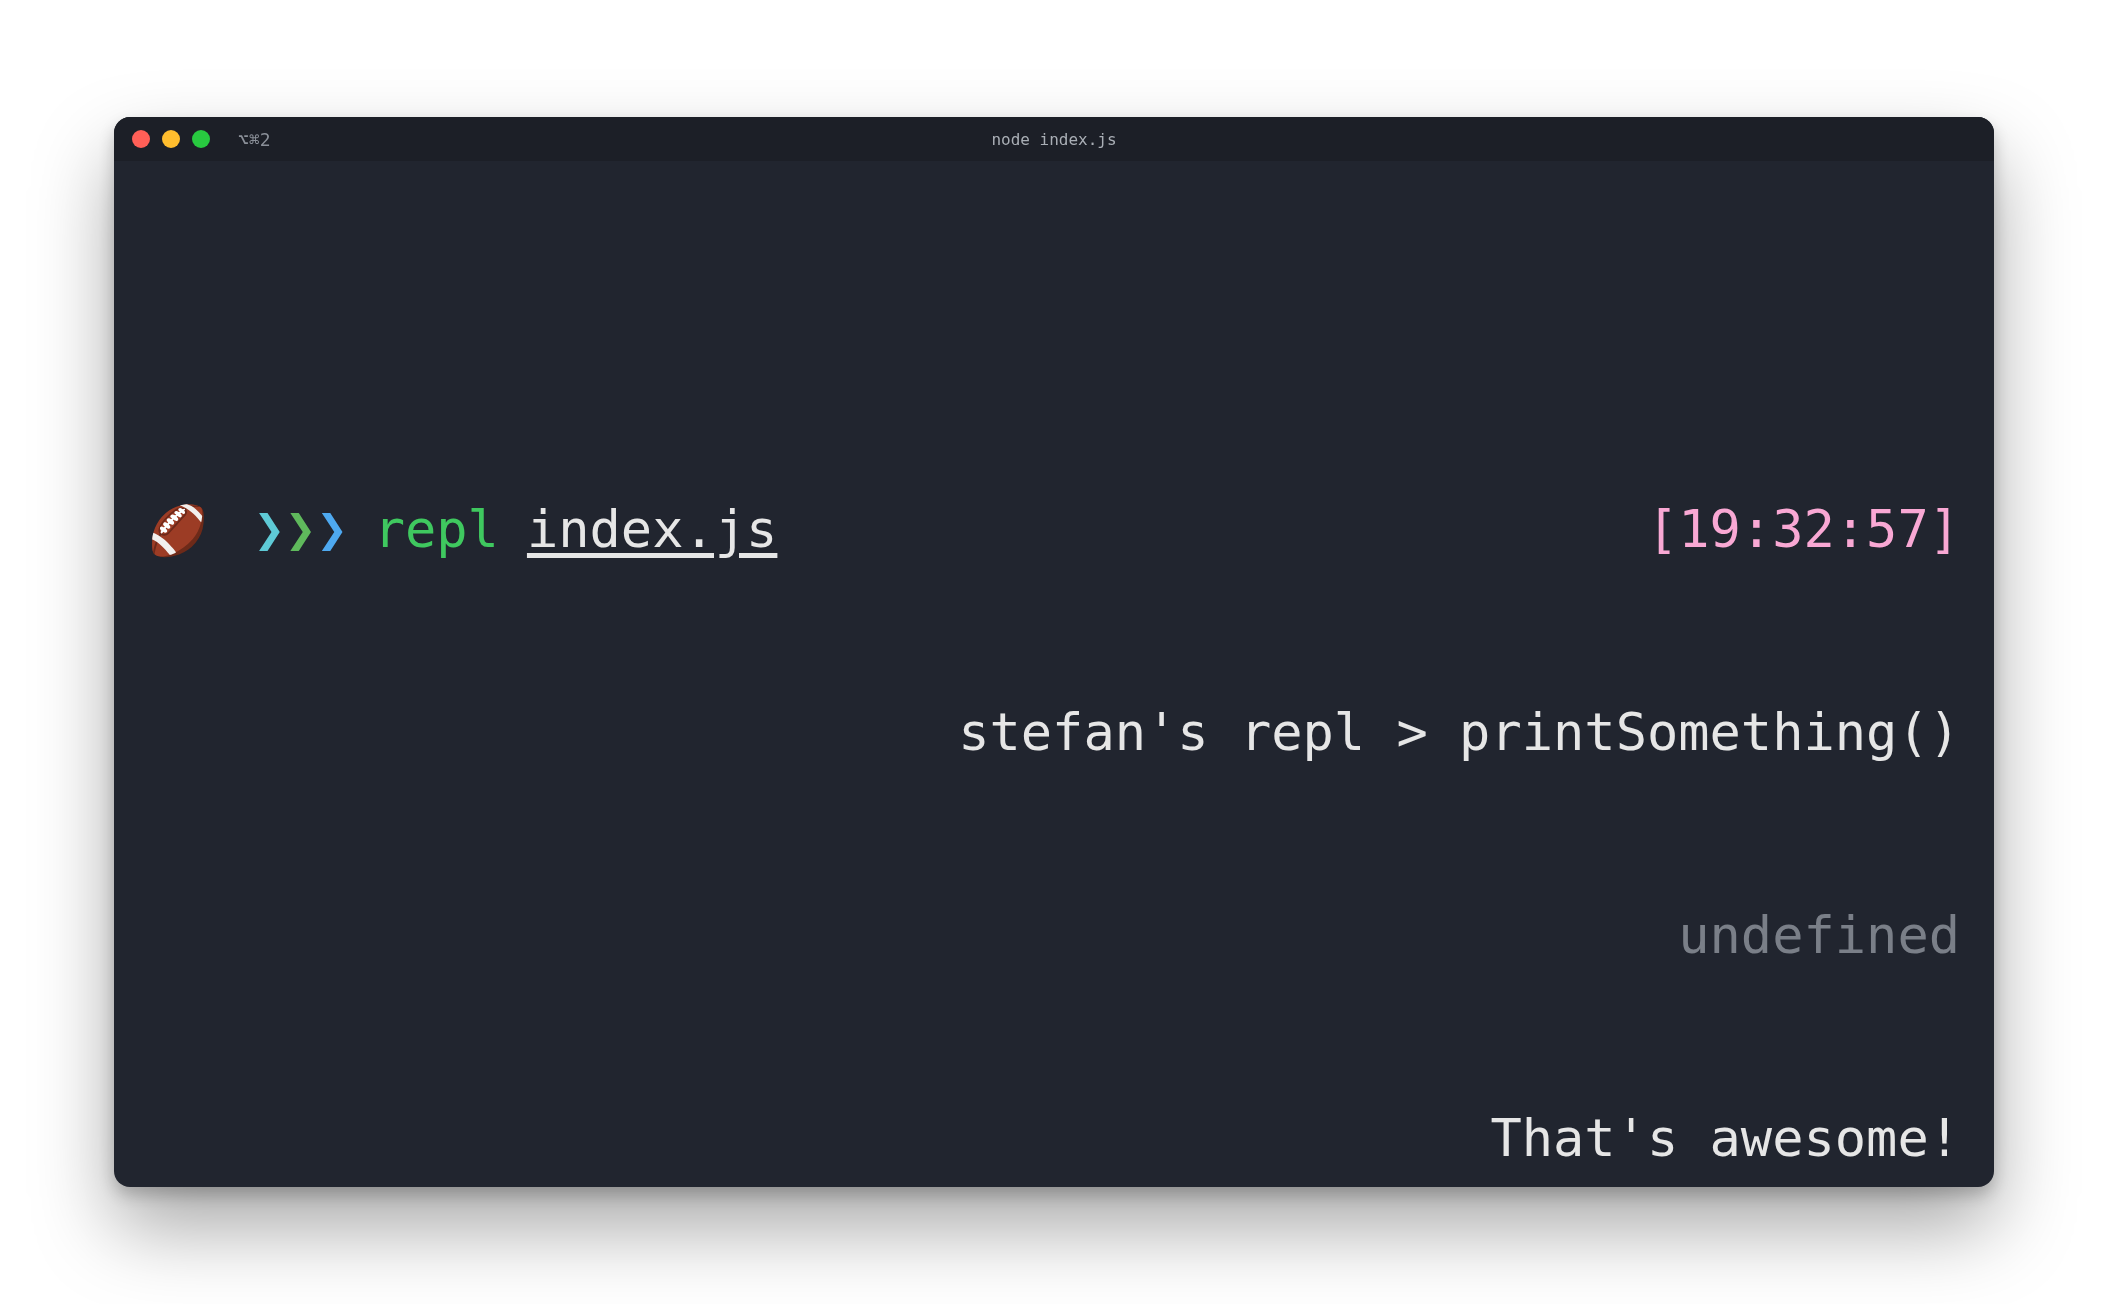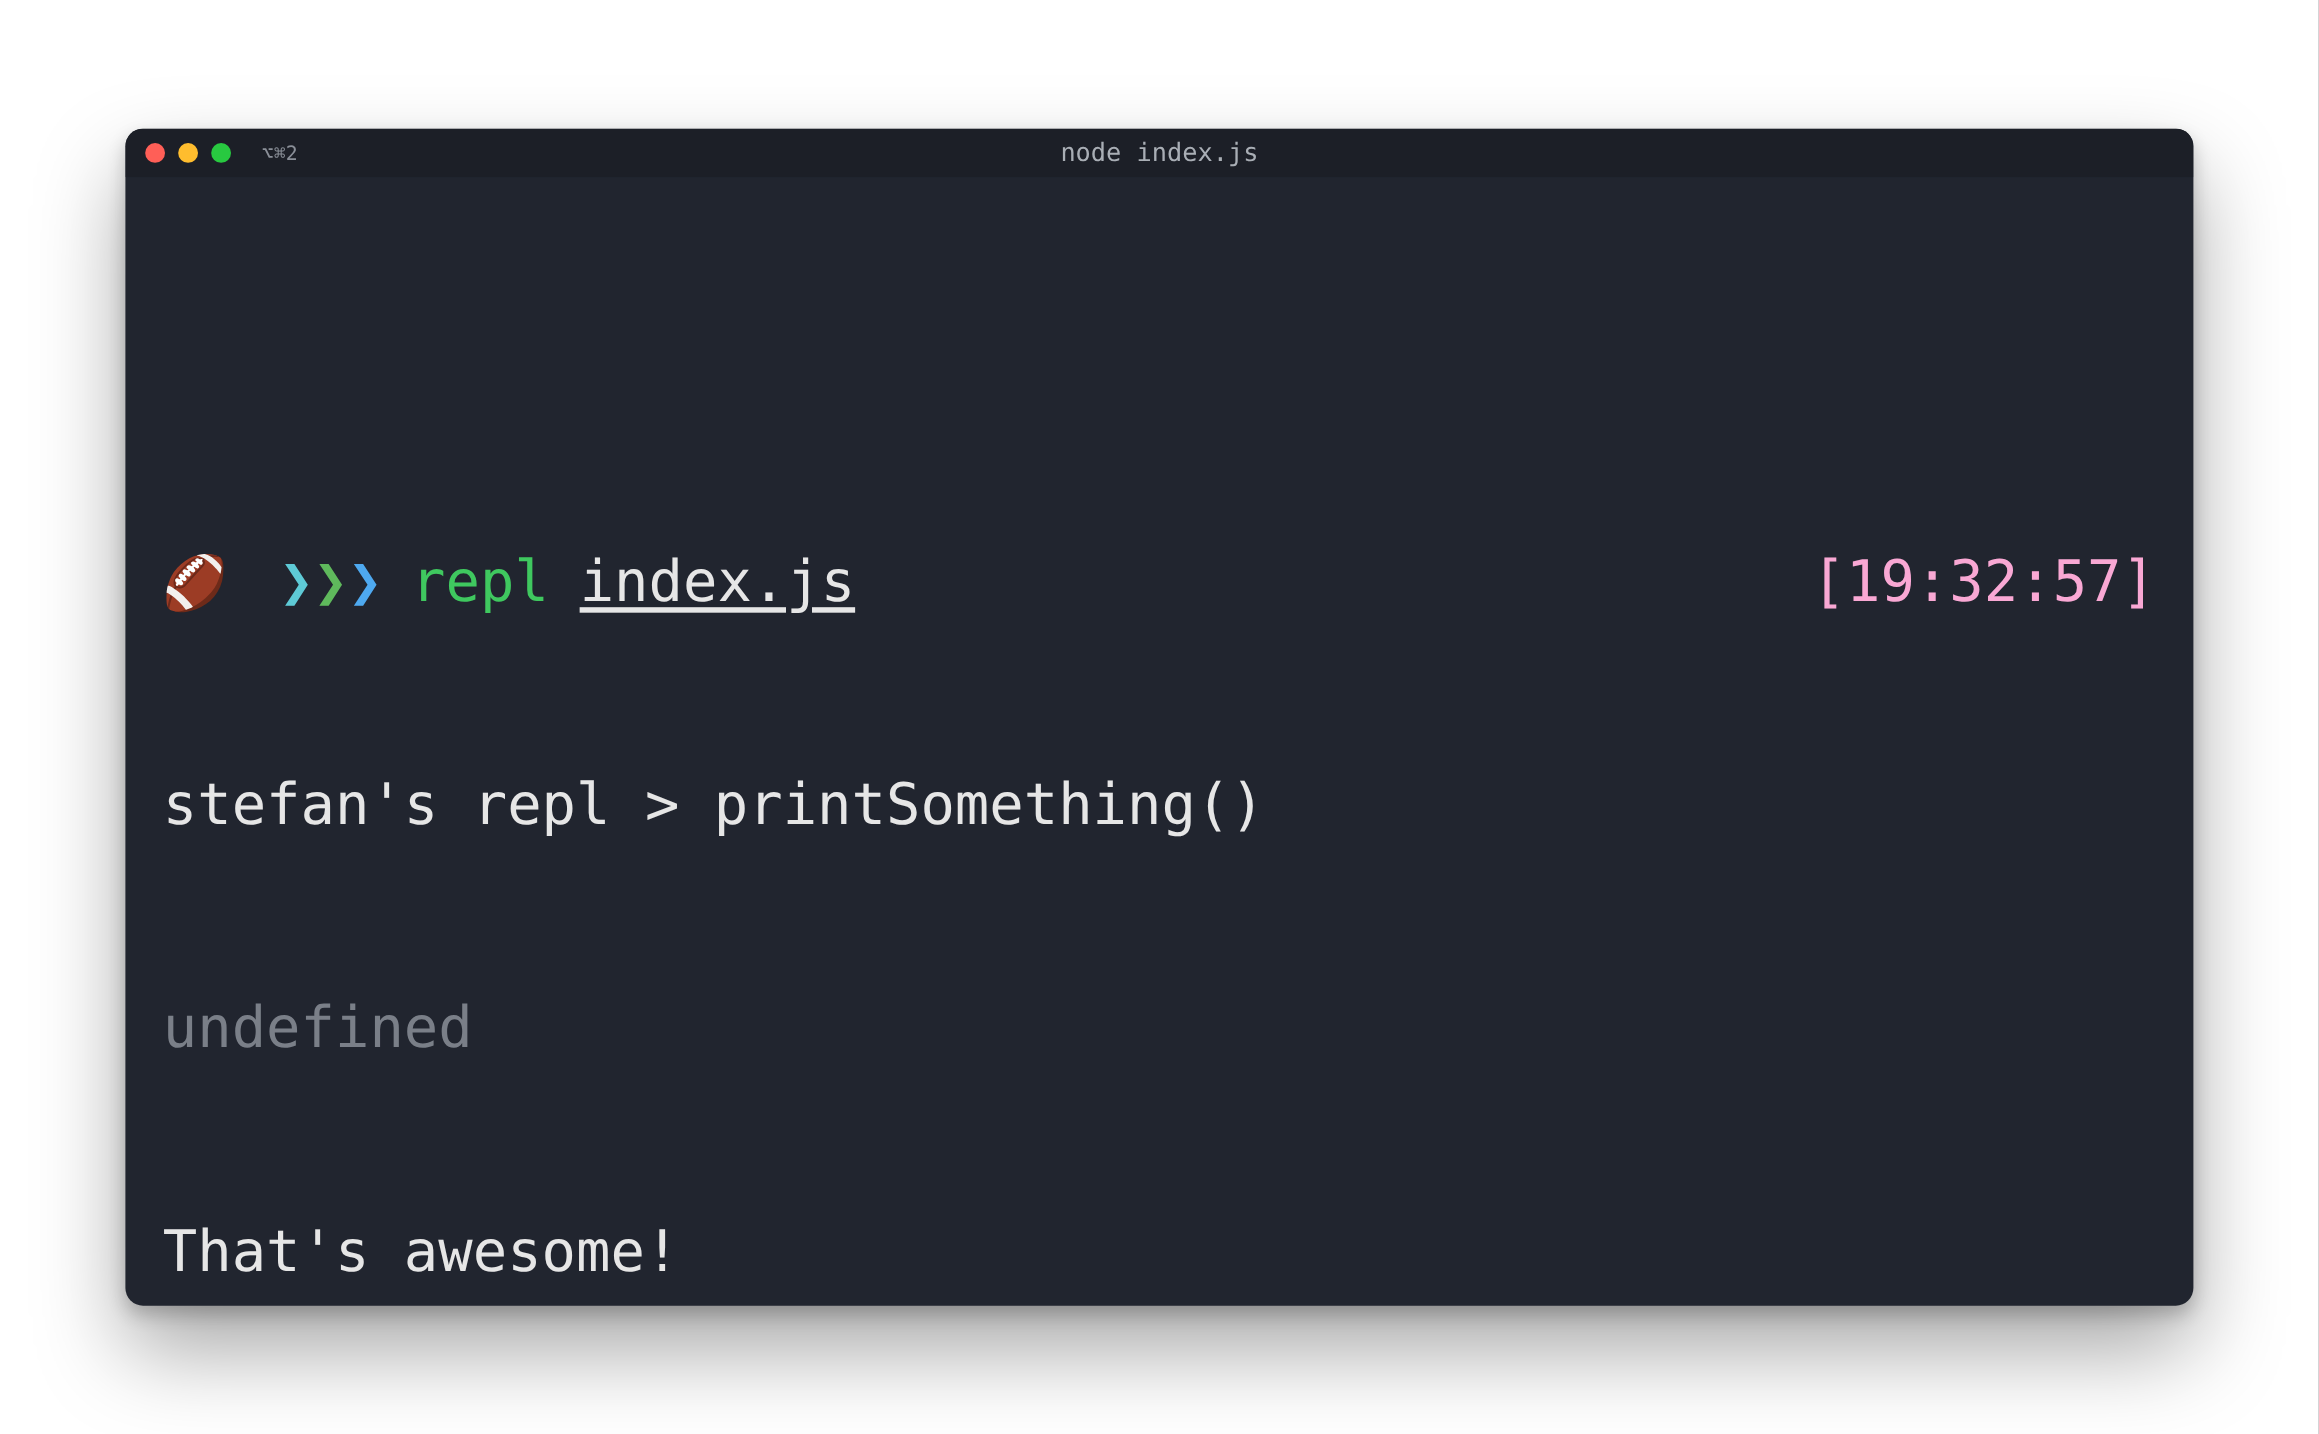--- a/index.html
+++ b/index.html
@@ -61,37 +61,38 @@
       color: #8a8f98;
       font-size: 18px;
       font-weight: 400;
     }
 
     .window-title {
       position: absolute;
       left: 50%;
       transform: translateX(-50%);
       color: #a9aeb5;
-      font-size: 23px;
+      font-size: 16px;
       font-weight: 400;
     }
 
     .terminal-body {
       flex: 1;
       padding: 200px 34px 0 34px;
       font-size: 52px;
       line-height: 1.3;
       color: #e6e6e6;
       white-space: pre;
       font-family: ui-monospace, "SF Mono", Menlo, Monaco, Consolas, monospace;
     }
 
     .line {
       display: flex;
       align-items: baseline;
+      justify-content: flex-end;
     }
 
     .line1 {
       justify-content: space-between;
     }
 
     .prompt-group {
       display: flex;
       align-items: baseline;
       gap: 0;

